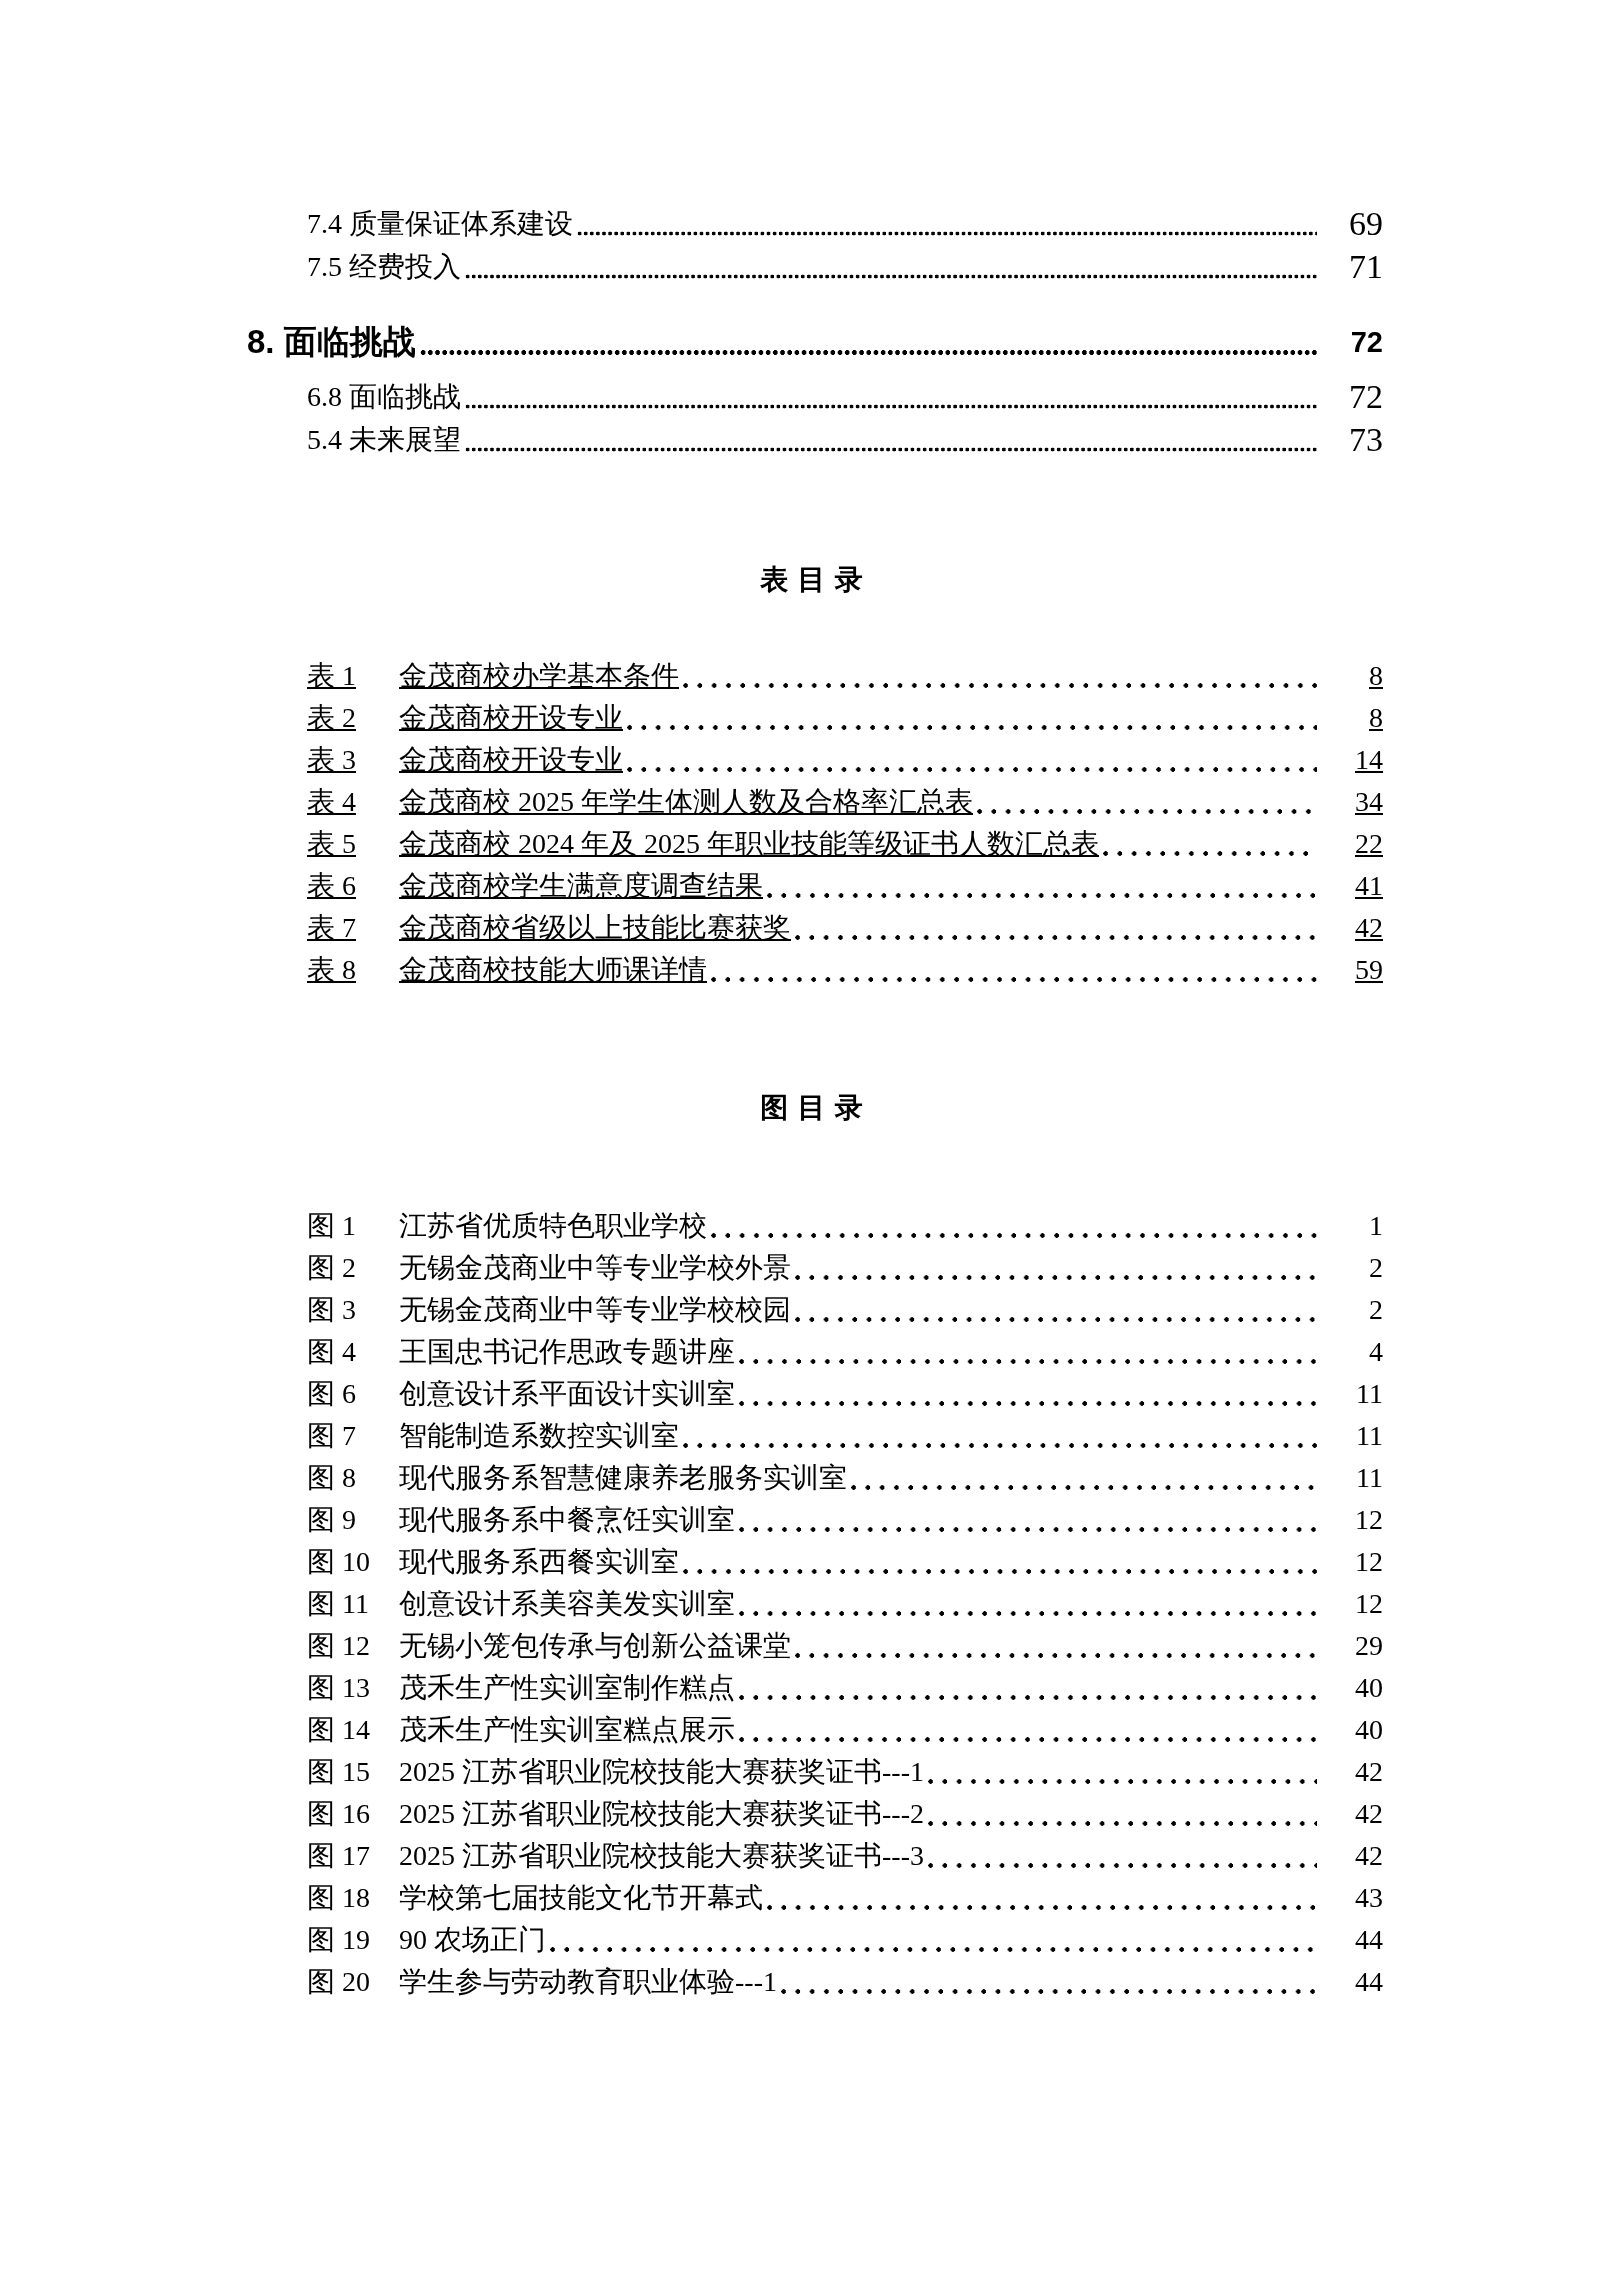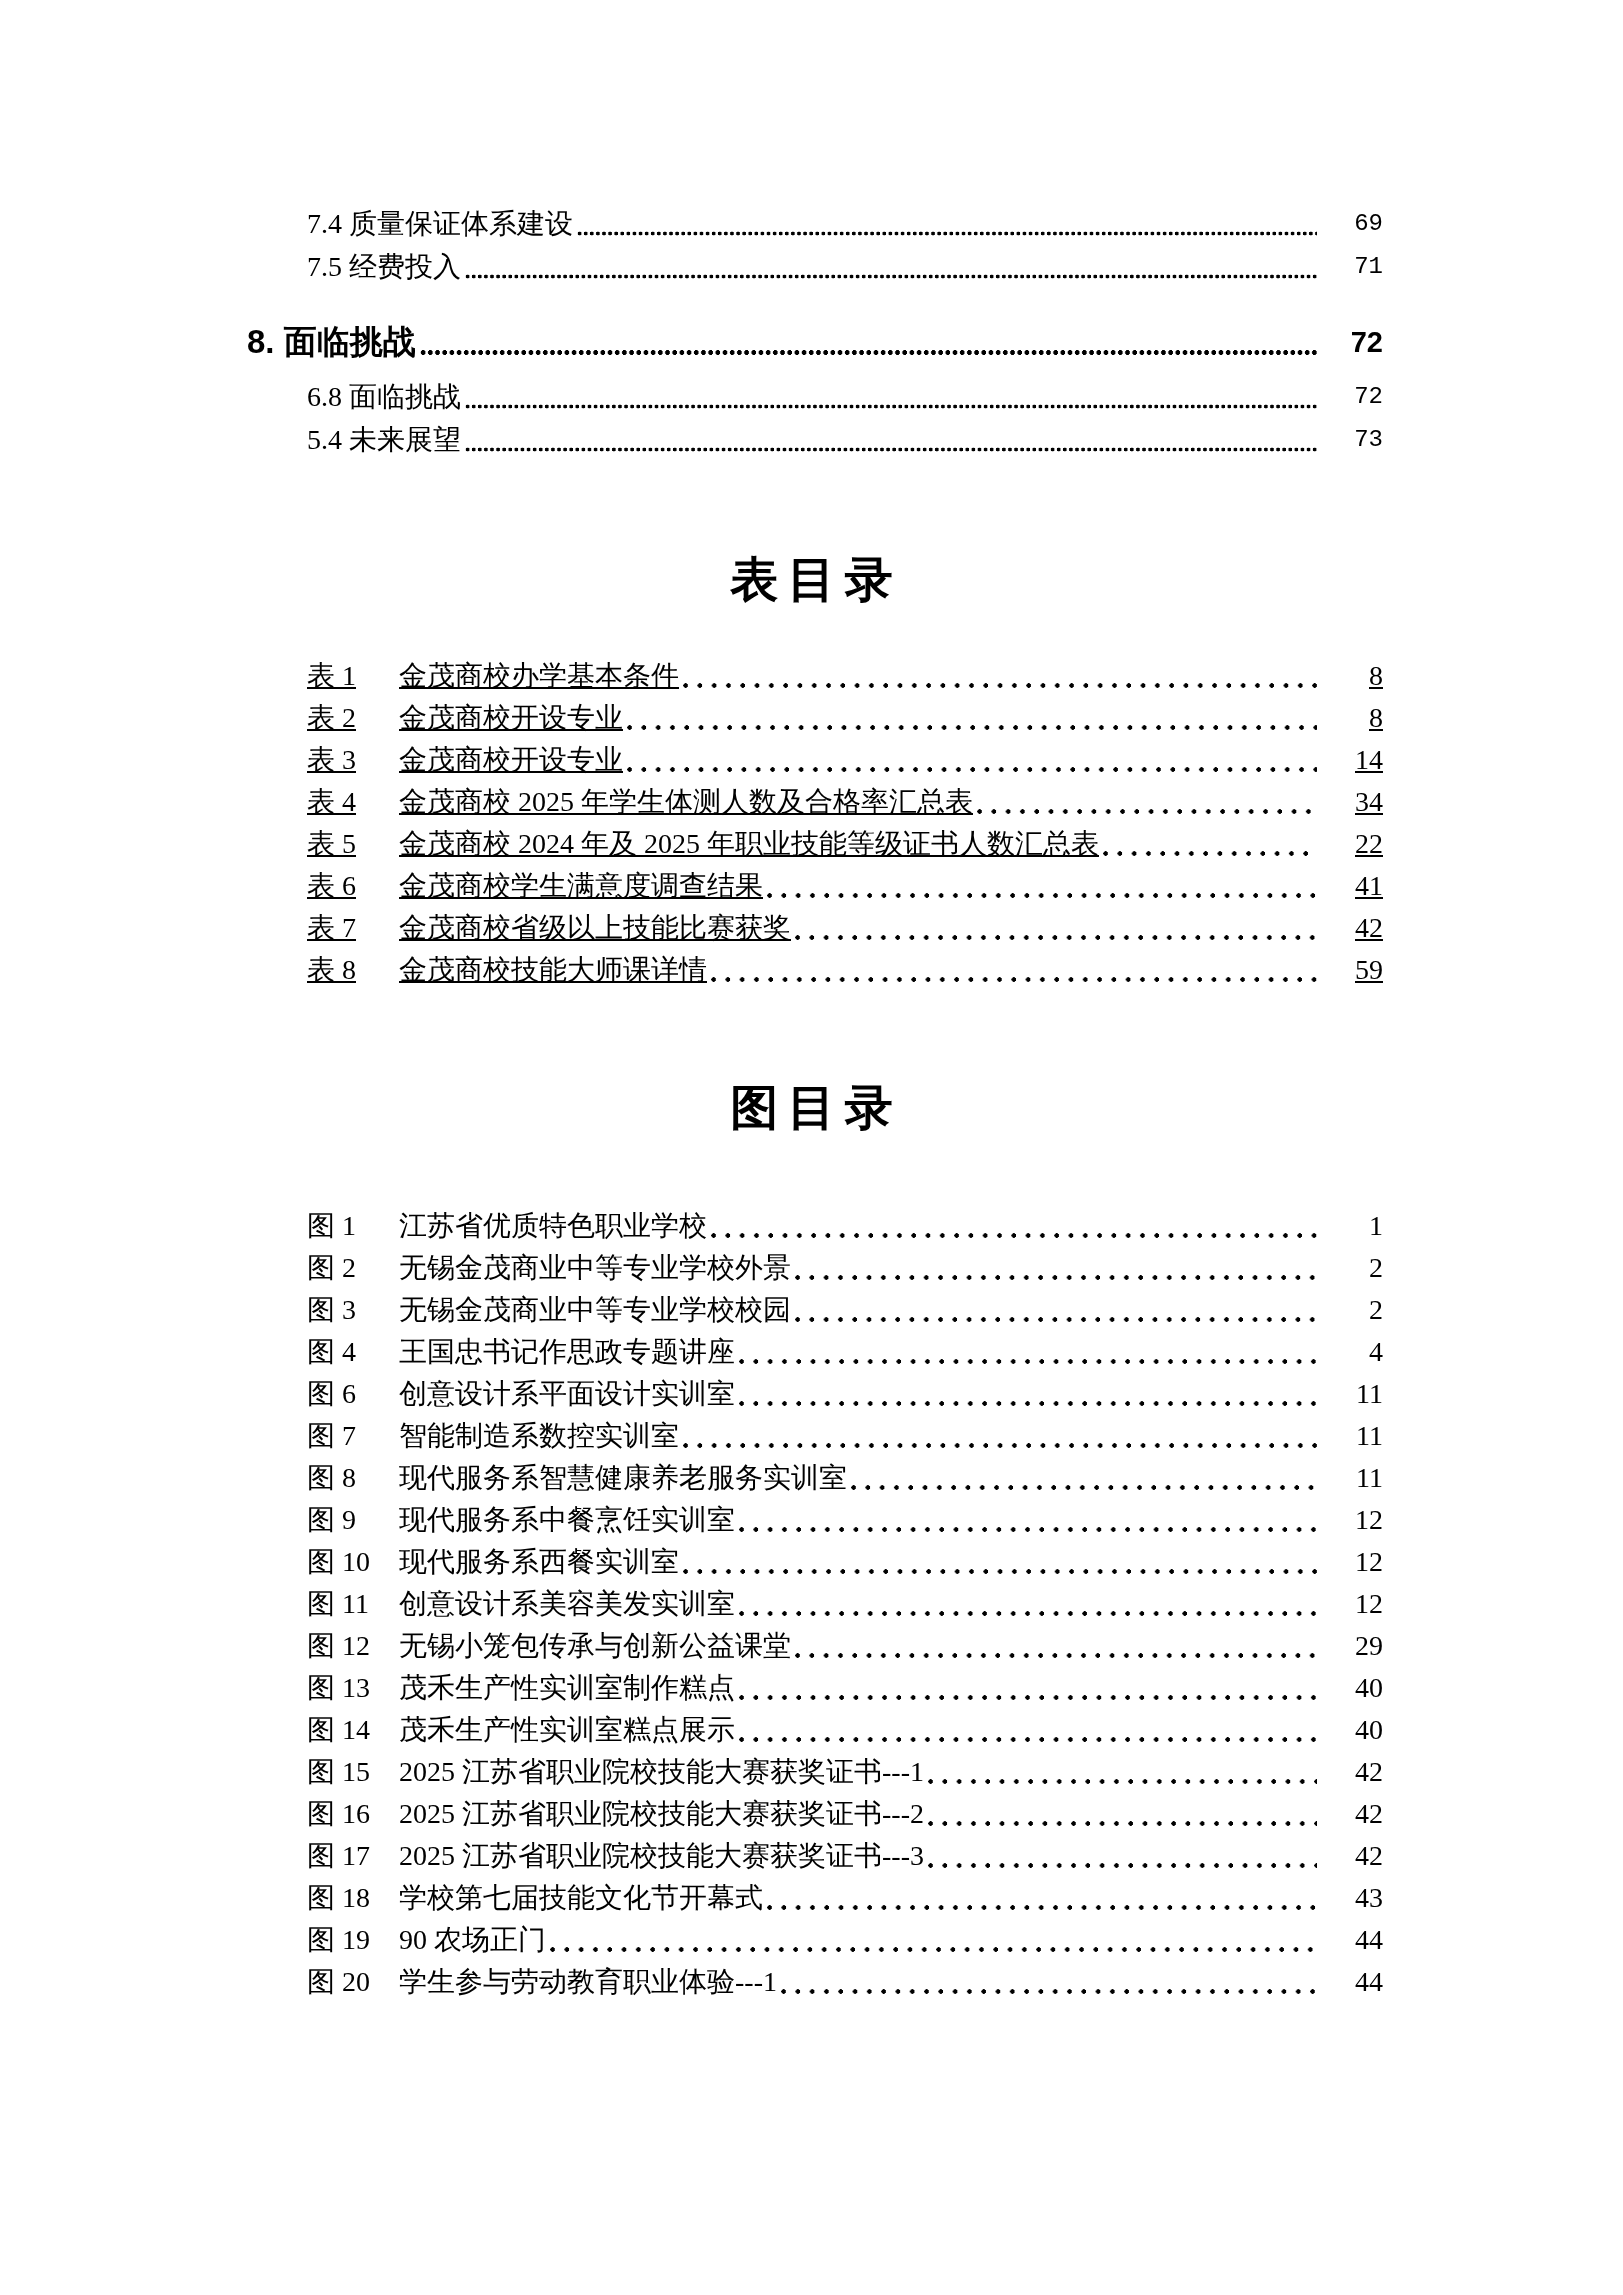--- a/index.html
+++ b/index.html
@@ -42,35 +42,35 @@
     background-size:14.3px 7.2px;
   }
   .pg{
     flex:0 0 auto;
     min-width:61px;
     text-align:right;
   }
   
   #toc-tail{margin-top:202px;}
   #toc-tail .lvl2{padding-left:307px;font-size:28px;}
-  #toc-tail .lvl2 .pg{font-family:Liberation Mono, monospace;font-size:24px;}
+  #toc-tail .lvl2 .pg{font-family:Liberation Serif, serif;font-size:34px;}
   #toc-tail .lvl1{
     padding-left:247px;
     margin-top:33px;margin-bottom:11.2px;
     font-size:33px;font-weight:700;
     font-family:"Liberation Sans",sans-serif;
   }
   #toc-tail .lvl1 .pg{font-size:29px;font-weight:700;}
   
   .sec-title{
     height:46px;line-height:46px;
     text-align:center;
     font-family:"Liberation Sans",sans-serif;
     font-weight:700;
-    font-size:48px;
+    font-size:28px;
     letter-spacing:9.2px;
     padding-left:9.2px; 
   }
   #tables-title{margin-top:96px;}
   #figures-title{margin-top:94px;}
   
   .list{display:block;}
   #table-list{margin-top:52px;text-decoration:underline;}
   #figure-list{margin-top:74px;}
   .lrow{

